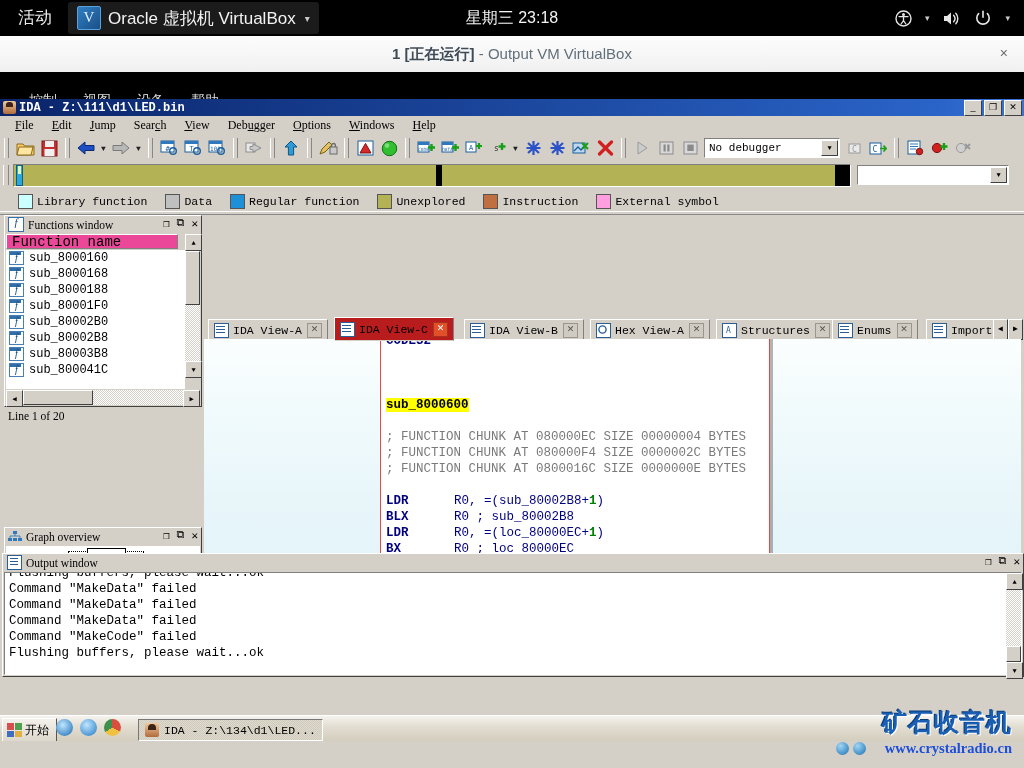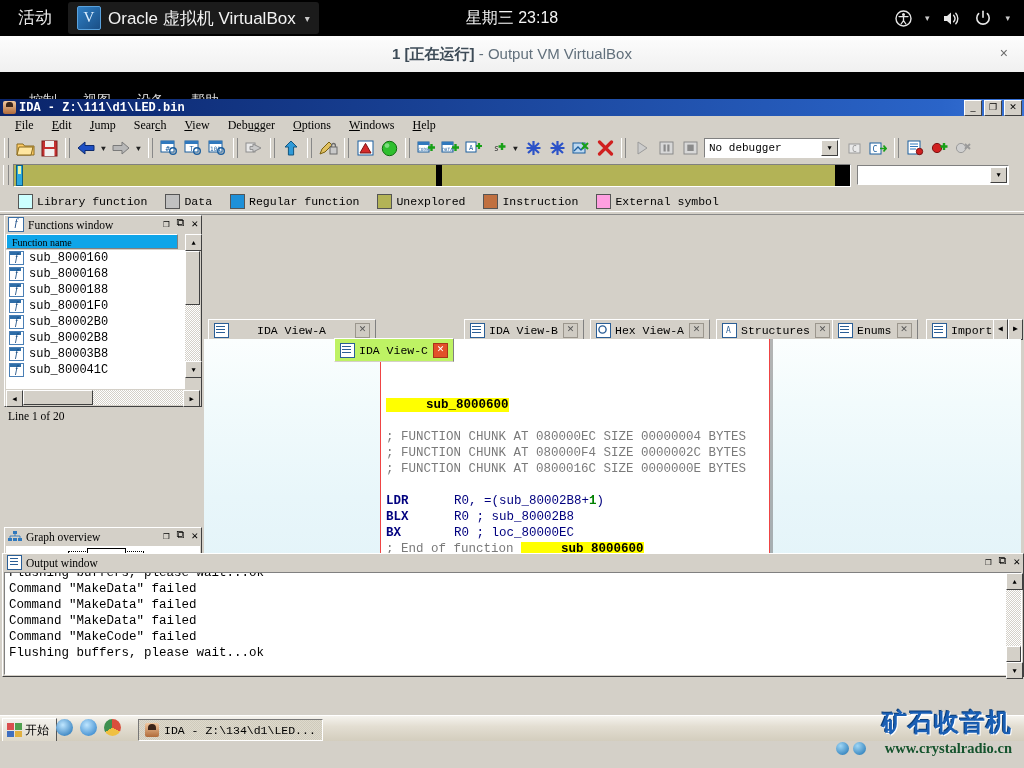--- a/index.html
+++ b/index.html
@@ -79,22 +79,22 @@
   .panel{position:absolute;background:#d4d0c8;border:1px solid;border-color:#fff #404040 #404040 #fff;}
   .panel-title{height:17px;display:flex;align-items:center;background:#d4d0c8;font-size:11.5px;color:#000;position:relative;}
   .panel-title .ptxt{margin-left:4px;font-family:"Liberation Serif",serif;}
   .pt-btns{position:absolute;right:3px;top:1px;display:flex;gap:7px;font-size:11px;color:#000;}
 
   
   .funcwin{left:4px;top:116px;width:196px;height:190px;}
   .fw-icon{width:14px;height:13px;margin-left:3px;border:1px solid #3a6ea5;background:#fff;position:relative;}
   .fw-icon:after{content:"f";position:absolute;left:0;right:0;top:-2px;text-align:center;font-style:italic;font-size:11px;color:#1b4e8a;font-family:"Liberation Serif",serif;}
   .fw-header{position:absolute;left:1px;top:18px;width:194px;height:16px;background:#d4d0c8;border-bottom:1px solid #808080;}
-  .fw-hdr-cell{position:absolute;left:0;top:0;height:15px;line-height:15px;padding-left:5px;font-size:10px;
-     border:1px solid;border-color:#fff #808080 #808080 #fff;background:#0ea5e9;width:172px;box-sizing:border-box;font-family:Liberation Serif, serif;}
+  .fw-hdr-cell{position:absolute;left:0;top:0;height:15px;line-height:15px;padding-left:5px;font-size:14px;
+     border:1px solid;border-color:#fff #808080 #808080 #fff;background:#ec4899;width:172px;box-sizing:border-box;font-family:Liberation Mono, monospace;}
   .fw-vscroll{position:absolute;right:1px;top:18px;width:15px;bottom:17px;background:#d4d0c8;}
   .sb-btn{width:15px;height:15px;background:#d4d0c8;border:1px solid;border-color:#fff #404040 #404040 #fff;display:flex;align-items:center;justify-content:center;font-size:7px;}
   .sb-track{background:repeating-conic-gradient(#d4d0c8 0% 25%,#fff 0% 50%) 0 0/2px 2px;}
   .sb-thumb{background:#d4d0c8;border:1px solid;border-color:#fff #404040 #404040 #fff;}
   .fw-list{position:absolute;left:1px;top:34px;right:16px;bottom:17px;background:#fff;overflow:hidden;}
   .fn-row{height:16px;display:flex;align-items:center;font-size:12px;color:#000;}
   .fn-ico{width:13px;height:12px;margin:0 5px 0 3px;background:#fff;border:1px solid #4a7fb5;position:relative;flex:0 0 auto;}
   .fn-ico:before{content:"";position:absolute;left:0;top:0;width:11px;height:3px;background:#2f6ea8;}
   .fn-ico:after{content:"f";position:absolute;left:0;right:0;top:0px;text-align:center;font-style:italic;font-size:10px;line-height:11px;color:#13477e;font-family:"Liberation Serif",serif;}
   .fn-name{font-family:"Liberation Mono",monospace;}
@@ -112,37 +112,37 @@
 
   
   .graphview{position:absolute;left:204px;top:240px;width:817px;height:288px;background:#e9f7fa;overflow:hidden;}
   .gv-grad{position:absolute;left:0;top:0;width:817px;height:288px;
     background:linear-gradient(#fbfefe 0%,#f2fbfc 22%,#e8f6fa 55%,#e0f2f8 100%);}
   .code-node{position:absolute;left:176px;top:-5px;width:388px;height:260px;background:#fff;border:1px solid #ef4444;
     box-shadow:3px 3px 0 rgba(90,90,90,.45);overflow:hidden;}
   .code-line{font-family:"Liberation Mono","DejaVu Sans Mono",monospace;font-size:12.5px;line-height:16px;white-space:pre;padding-left:5px;}
   .c-kw{color:#00007f;font-weight:bold;}
   .c-cmt{color:#7a7a7a;}
-  .c-hl{background:#ffff00;color:#000;font-weight:bold;padding-left:40px;}
+  .c-hl{background:#ffff00;color:#000;font-weight:bold;}
   .c-num{color:#008000;font-weight:bold;}
   .c-blue{color:#00007f;}
   .arrow-line{position:absolute;background:#4a54c8;width:2px;}
   .arrow-head{position:absolute;width:0;height:0;border-left:6px solid transparent;border-right:6px solid transparent;border-top:10px solid #4a54c8;}
   .next-node{position:absolute;border:1px solid #000;background:#fff;}
 
   
   .viewstatus{position:absolute;left:204px;top:528px;width:817px;height:17px;background:#d4d0c8;display:flex;align-items:center;}
   .vs-cell{height:14px;line-height:14px;border:1px solid;border-color:#808080 #fff #fff #808080;
      font-size:11px;padding:0 4px;margin-right:2px;background:#d4d0c8;font-family:"Liberation Mono",monospace;white-space:nowrap;}
 
   
   .tabbar{position:absolute;left:204px;top:218px;width:820px;height:22px;}
   .tab{position:absolute;top:2px;height:20px;background:#d4d0c8;border:1px solid;border-color:#fff #808080 #d4d0c8 #fff;
      display:flex;align-items:center;padding:0 5px;font-size:11.5px;font-family:"Liberation Mono",monospace;white-space:nowrap;}
-  .tab.active{top:0;height:22px;background:#bef264;border-color:#fff #808080 #d4d0c8 #fff;z-index:5;margin-top:21px;}
+  .tab.active{top:0;height:22px;background:#b91c1c;border-color:#fff #808080 #d4d0c8 #fff;z-index:5;}
   .tab-ico{width:13px;height:13px;margin-right:4px;border:1px solid #2a5e96;background:#fff;position:relative;flex:0 0 auto;}
   .tab-ico i{position:absolute;left:1px;top:2px;width:9px;height:1px;background:#2a5e96;box-shadow:0 3px 0 #2a5e96,0 6px 0 #2a5e96;}
   .tab-x{width:13px;height:13px;margin-left:5px;background:#cfcbc3;border:1px solid #9b968d;
      font-size:9px;line-height:11px;text-align:center;color:#555;font-family:"Liberation Sans",sans-serif;flex:0 0 auto;}
   .tab-x.red{background:#e2502a;border-color:#a8331a;color:#fff;}
   .tabnav{position:absolute;right:1px;top:2px;display:flex;}
   .tabnav div{width:13px;height:19px;background:#d4d0c8;border:1px solid;border-color:#fff #404040 #404040 #fff;
      font-size:8px;line-height:17px;text-align:center;}
 
   
@@ -172,21 +172,21 @@
      background:repeating-conic-gradient(#cfcabb 0% 25%,#dedacd 0% 50%) 0 0/2px 2px;
      border:1px solid;border-color:#777 #fff #fff #777;font-size:11.5px;font-family:"Liberation Mono",monospace;}
   .ti-ico{width:14px;height:14px;margin-right:5px;background:linear-gradient(#f2c9a0,#b06b3a);border-radius:2px;position:relative;flex:0 0 auto;}
   .ti-ico:after{content:"";position:absolute;left:3px;top:1px;width:8px;height:6px;background:#3a2418;border-radius:4px 4px 0 0;}
 
   
   .wm{position:absolute;right:8px;top:706px;width:228px;height:58px;}
   .wm-cn{position:absolute;right:4px;top:0;font-size:25px;font-weight:bold;color:#1a5fb4;
      font-family:"DejaVu Sans",sans-serif;letter-spacing:1px;
      text-shadow:1px 1px 0 #fff, -1px -1px 0 #0a3d7a;}
-  .wm-url{position:absolute;right:4px;top:34px;font-size:14.5px;color:#14532d;font-family:"Liberation Serif",serif;font-weight:bold;}
+  .wm-url{position:absolute;right:4px;top:34px;font-size:14.5px;color:#1d4ed8;font-family:"Liberation Serif",serif;font-weight:bold;}
   .wm-dots{position:absolute;right:150px;top:36px;display:flex;gap:4px;}
   .wm-dot{width:13px;height:13px;border-radius:50%;background:radial-gradient(circle at 35% 30%,#9fd6f5,#1a6fb0);}
 
   .bottomfill{position:absolute;left:0;top:741px;width:1024px;height:27px;background:#d4d0c8;}
 </style>
 </head>
 <body>
 
 <div class="root">
 
@@ -594,21 +594,21 @@
         <div class="gnode" style="left:84px;top:53px;width:31px;height:20px;"></div>
         <div class="gedge" style="left:92px;top:73px;height:5px;background:#a04b2a;"></div>
         <div class="gnode" style="left:77px;top:78px;width:21px;height:11px;"></div>
         <div class="gnode" style="left:96px;top:79px;width:30px;height:19px;"></div>
         <div class="gedge" style="left:88px;top:89px;height:17px;"></div>
 
       </div>
     </div>
 
     <div class="tabbar">
-      <div class="tab" style="left:4px;gap:24px;">
+      <div class="tab" style="left:4px;">
         <span class="tab-ico">
             <i></i>
           </span>
         <span>IDA View-A</span>
         <span class="tab-x">✕</span>
       </div>
       <div class="tab active" style="left:130px;">
         <span class="tab-ico">
             <i></i>
           </span>
@@ -661,20 +661,21 @@
         <div class="code-line" style="color:#00007f;font-weight:bold;margin-top:-2px;">CODE32</div>
         <div class="code-line" style="height:48px;"> </div>
         <div class="code-line"><span class="c-hl">sub_8000600</span></div>
         <div class="code-line"> </div>
         <div class="code-line c-cmt">; FUNCTION CHUNK AT 080000EC SIZE 00000004 BYTES</div>
         <div class="code-line c-cmt">; FUNCTION CHUNK AT 080000F4 SIZE 0000002C BYTES</div>
         <div class="code-line c-cmt">; FUNCTION CHUNK AT 0800016C SIZE 0000000E BYTES</div>
         <div class="code-line"> </div>
         <div class="code-line"><span class="c-kw" style="display:inline-block;width:68px;">LDR</span><span class="c-blue">R0, =(sub_80002B8+<span class="c-num">1</span>)</span></div>
         <div class="code-line"><span class="c-kw" style="display:inline-block;width:68px;">BLX</span><span class="c-blue">R0 ; sub_80002B8</span></div>
+        <div class="code-line"><span class="c-kw" style="display:inline-block;width:68px;">LDR</span><span class="c-blue">R0, =(loc_80000EC+<span class="c-num">1</span>)</span></div>
         <div class="code-line"><span class="c-kw" style="display:inline-block;width:68px;">BX</span><span class="c-blue">R0 ; loc_80000EC</span></div>
         <div class="code-line"><span class="c-cmt">; End of function </span><span class="c-hl">sub_8000600</span></div>
       </div>
       <div class="arrow-line" style="left:369px;top:257px;height:29px;"></div>
       <div class="arrow-head" style="left:364px;top:273px;"></div>
       <div class="next-node" style="left:206px;top:286px;width:335px;height:20px;"></div>
     </div>
 
     <div class="viewstatus">
       <span class="vs-cell">100.00%</span>

